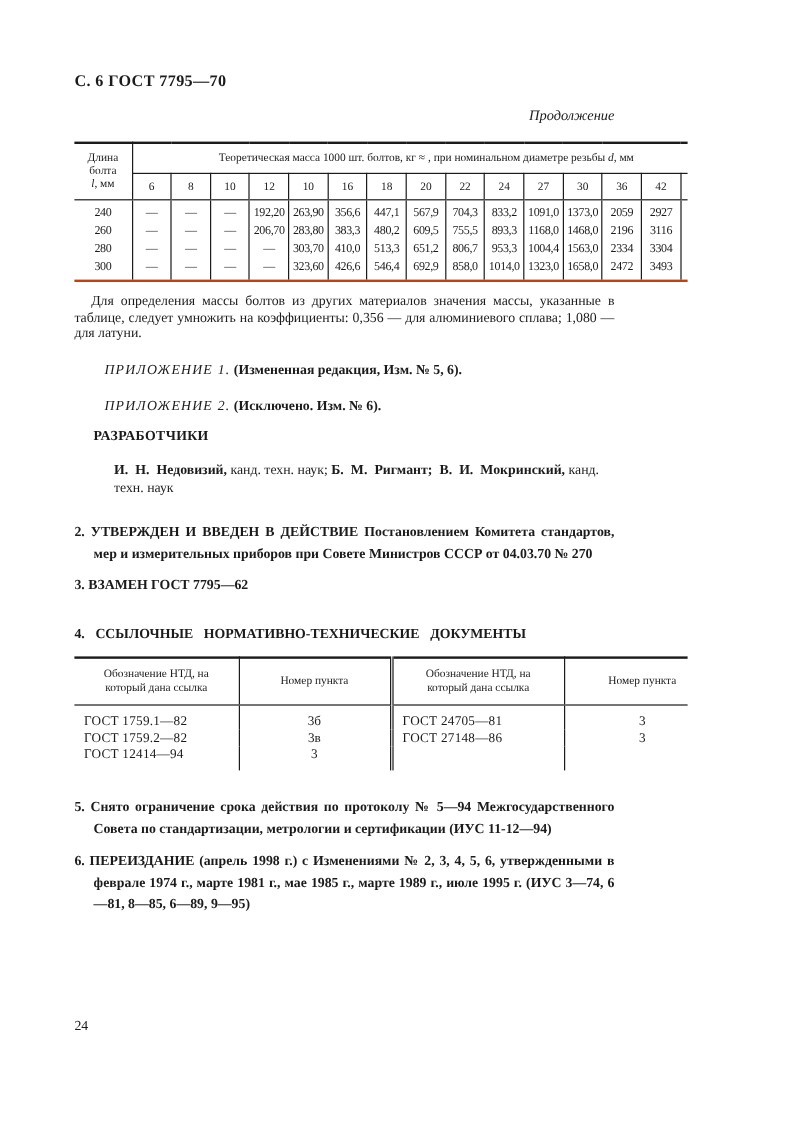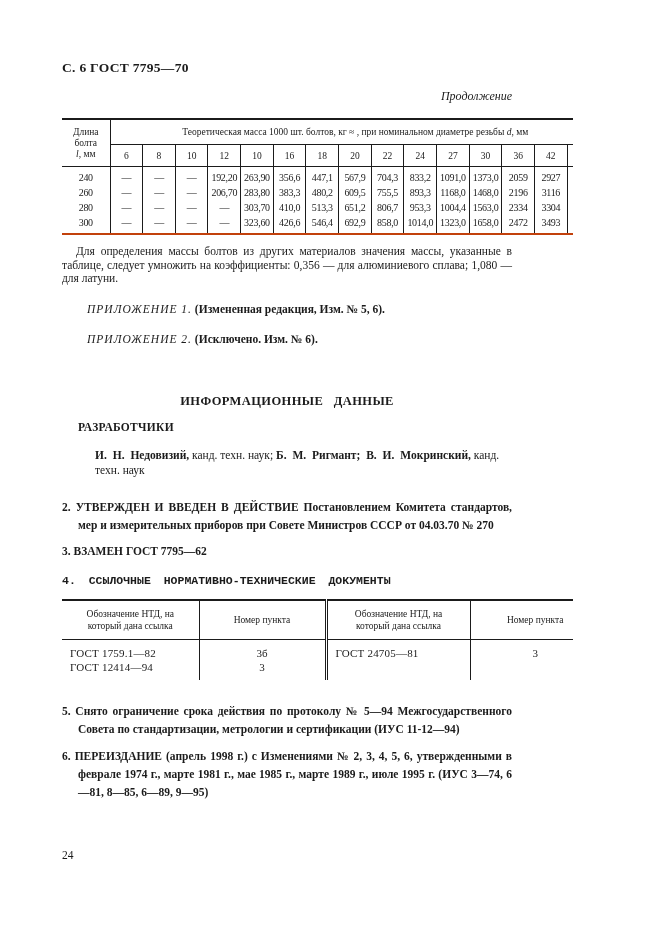--- a/index.html
+++ b/index.html
@@ -39,21 +39,21 @@
   .note { margin: 10px 0 0; font-size: 11.5px; line-height: 13.5px; text-align: justify; text-indent: 14px; }
   .appendix { margin: 16px 0 0 25px; font-size: 11.5px; line-height: 14px; }
   .app-label { font-style: italic; letter-spacing: 1px; }
   .app-rest { font-weight: bold; }
   .info-title { margin: 48px 0 0; text-align: center; font-weight: bold; font-size: 12.5px; line-height: 15px; word-spacing: 7px; letter-spacing: .4px; }
 
   .item { margin: 0; font-weight: bold; font-size: 11.5px; line-height: 18px; text-align: justify; padding-left: 16px; text-indent: -16px; }
   .item.m1 { margin-top: 13px; }
   .item.m2 { margin-top: 20px; }
   .item.m3 { margin-top: 8px; }
-  .item.m4 { margin-top: 12px; word-spacing: 6px; font-family: Liberation Mono, monospace; }
+  .item.m4 { margin-top: 23px; word-spacing: 6px; }
   .item.m5 { margin-top: 22px; }
   .item.m6 { margin-top: 9px; }
   .subhead { margin: 11px 0 0 16px; font-weight: bold; font-size: 11.5px; line-height: 15px; letter-spacing: .3px; }
   .developers { margin: 13px 0 0; padding-left: 33px; font-size: 11.5px; line-height: 15px; }
   .dev-name { font-weight: bold; word-spacing: 3px; }
 
   
   table.ref {
     width: 538px; table-layout: fixed; border-collapse: collapse;
     margin-top: 9px;
@@ -211,21 +211,20 @@
 
   <p class="appendix">
     <span class="app-label">ПРИЛОЖЕНИЕ 1.</span>
     <span class="app-rest">(Измененная редакция, Изм. № 5, 6).</span>
   </p>
   <p class="appendix">
     <span class="app-label">ПРИЛОЖЕНИЕ 2.</span>
     <span class="app-rest">(Исключено. Изм. № 6).</span>
   </p>
 
-  <h2 class="info-title">ИНФОРМАЦИОННЫЕ ДАННЫЕ</h2>
 
 
   <p class="subhead">РАЗРАБОТЧИКИ</p>
 
   <p class="developers">
     <span class="dev-name">И. Н. Недовизий,</span><span> канд. техн. наук; </span><span class="dev-name">Б. М. Ригмант; В. И. Мокринский,</span><span> канд. техн. наук</span>
   </p>
 
   <p class="item m2">2. УТВЕРЖДЕН И ВВЕДЕН В ДЕЙСТВИЕ Постановлением Комитета стандартов, мер и измерительных приборов при Совете Министров СССР от 04.03.70 № 270</p>
   <p class="item m3">3. ВЗАМЕН ГОСТ 7795—62</p>
@@ -247,20 +246,26 @@
       </tr>
     </thead>
     <tbody>
       <tr>
         <td class="c1 ntd">ГОСТ 1759.1—82</td>
         <td class="c2 num">3б</td>
         <td class="c3 ntd">ГОСТ 24705—81</td>
         <td class="c4 num">3</td>
       </tr>
       <tr>
+        <td class="c1 ntd">ГОСТ 1759.2—82</td>
+        <td class="c2 num">3в</td>
+        <td class="c3 ntd">ГОСТ 27148—86</td>
+        <td class="c4 num">3</td>
+      </tr>
+      <tr>
         <td class="c1 ntd">ГОСТ 12414—94</td>
         <td class="c2 num">3</td>
         <td class="c3 ntd"></td>
         <td class="c4 num"></td>
       </tr>
     </tbody>
   </table>
 
   <p class="item m5">5. Снято ограничение срока действия по протоколу № 5—94 Межгосударственного Совета по стандартизации, метрологии и сертификации (ИУС 11-12—94)</p>
   <p class="item m6">6. ПЕРЕИЗДАНИЕ (апрель 1998 г.) с Изменениями № 2, 3, 4, 5, 6, утвержденными в феврале 1974 г., марте 1981 г., мае 1985 г., марте 1989 г., июле 1995 г. (ИУС 3—74, 6—81, 8—85, 6—89, 9—95)</p>

